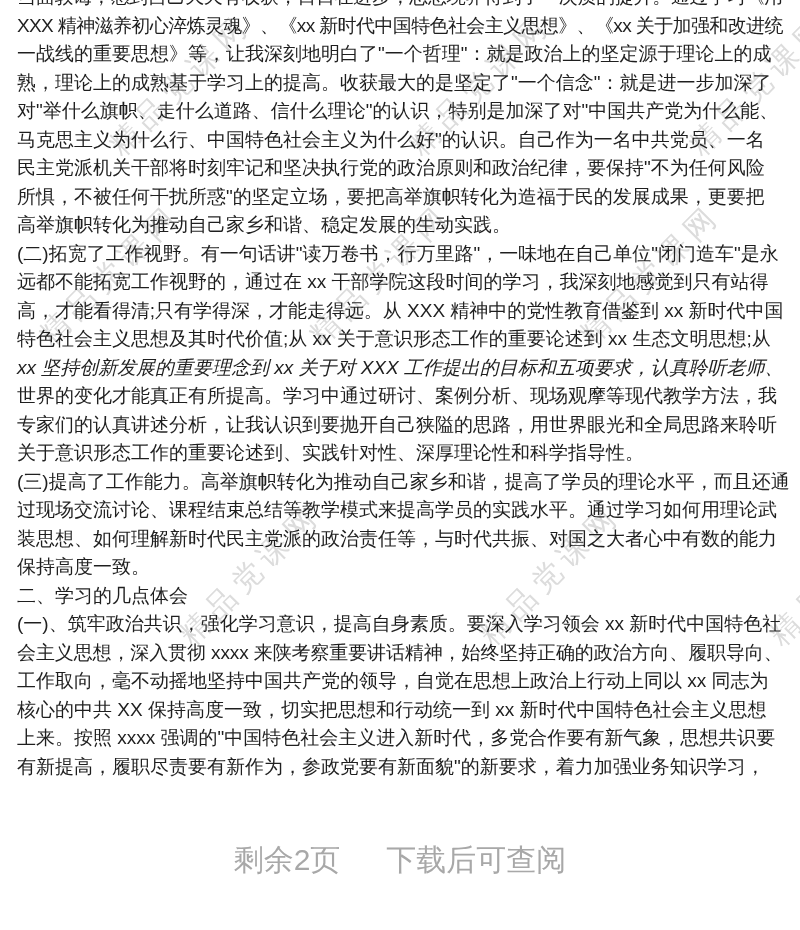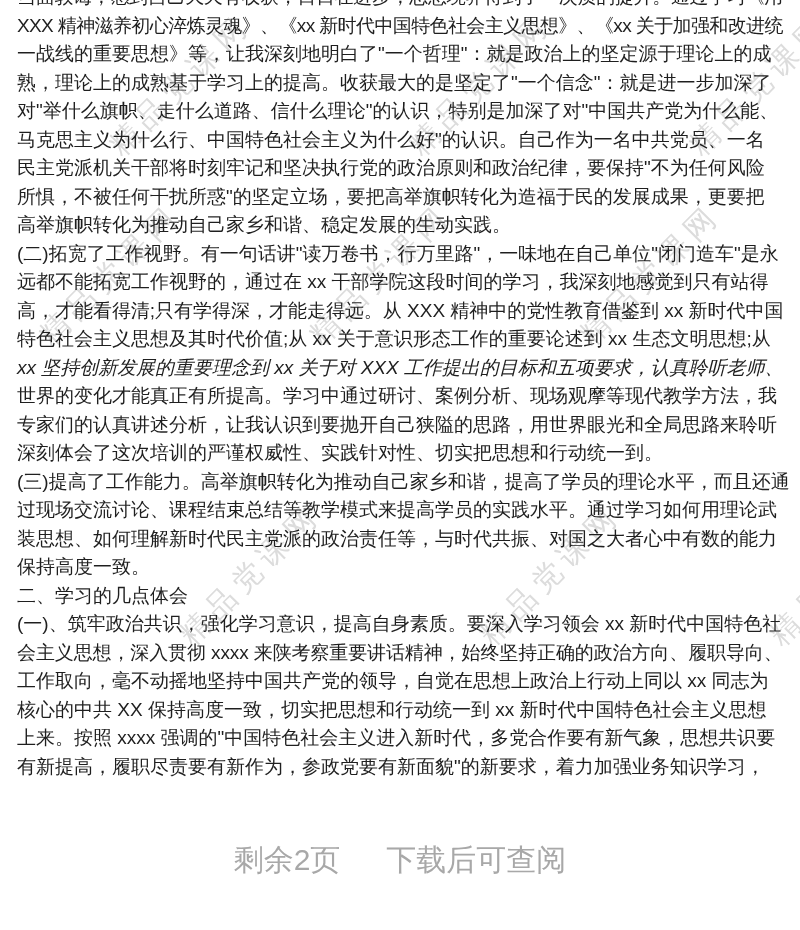--- a/index.html
+++ b/index.html
@@ -63,21 +63,21 @@
       <div class="line" style="letter-spacing: 0px;">民主党派机关干部将时刻牢记和坚决执行党的政治原则和政治纪律，要保持"不为任何风险</div>
       <div class="line" style="letter-spacing: 0px;">所惧，不被任何干扰所惑"的坚定立场，要把高举旗帜转化为造福于民的发展成果，更要把</div>
       <div class="line">高举旗帜转化为推动自己家乡和谐、稳定发展的生动实践。</div>
       <div class="line" style="letter-spacing: 0px;">(二)拓宽了工作视野。有一句话讲"读万卷书，行万里路"，一味地在自己单位"闭门造车"是永</div>
       <div class="line" style="letter-spacing: 0px;">远都不能拓宽工作视野的，通过在 xx 干部学院这段时间的学习，我深刻地感觉到只有站得</div>
       <div class="line" style="letter-spacing: -0.0217391px;">高，才能看得清;只有学得深，才能走得远。从 XXX 精神中的党性教育借鉴到 xx 新时代中国</div>
       <div class="line" style="letter-spacing: 0px;">特色社会主义思想及其时代价值;从 xx 关于意识形态工作的重要论述到 xx 生态文明思想;从</div>
       <div class="line" style="letter-spacing: -0.0212766px; font-style: italic;">xx 坚持创新发展的重要理念到 xx 关于对 XXX 工作提出的目标和五项要求，认真聆听老师、</div>
       <div class="line" style="letter-spacing: 0px;">世界的变化才能真正有所提高。学习中通过研讨、案例分析、现场观摩等现代教学方法，我</div>
       <div class="line" style="letter-spacing: 0px;">专家们的认真讲述分析，让我认识到要抛开自己狭隘的思路，用世界眼光和全局思路来聆听</div>
-      <div class="line">深刻体会了这次培训的严谨权威性、实践针对性、切实把思想和行动统一到。</div>
+      <div class="line">关于意识形态工作的重要论述到、实践针对性、深厚理论性和科学指导性。</div>
       <div class="line" style="letter-spacing: 0px;">(三)提高了工作能力。高举旗帜转化为推动自己家乡和谐，提高了学员的理论水平，而且还通</div>
       <div class="line" style="letter-spacing: 0px;">过现场交流讨论、课程结束总结等教学模式来提高学员的实践水平。通过学习如何用理论武</div>
       <div class="line" style="letter-spacing: 0px;">装思想、如何理解新时代民主党派的政治责任等，与时代共振、对国之大者心中有数的能力</div>
       <div class="line">保持高度一致。</div>
       <div class="line">二、学习的几点体会</div>
       <div class="line" style="letter-spacing: 0px;">(一)、筑牢政治共识，强化学习意识，提高自身素质。要深入学习领会 xx 新时代中国特色社</div>
       <div class="line" style="letter-spacing: -0.113636px;">会主义思想，深入贯彻 xxxx 来陕考察重要讲话精神，始终坚持正确的政治方向、履职导向、</div>
       <div class="line" style="letter-spacing: 0px;">工作取向，毫不动摇地坚持中国共产党的领导，自觉在思想上政治上行动上同以 xx 同志为</div>
       <div class="line" style="letter-spacing: 0px;">核心的中共 XX 保持高度一致，切实把思想和行动统一到 xx 新时代中国特色社会主义思想</div>
       <div class="line" style="letter-spacing: 0px;">上来。按照 xxxx 强调的"中国特色社会主义进入新时代，多党合作要有新气象，思想共识要</div>

